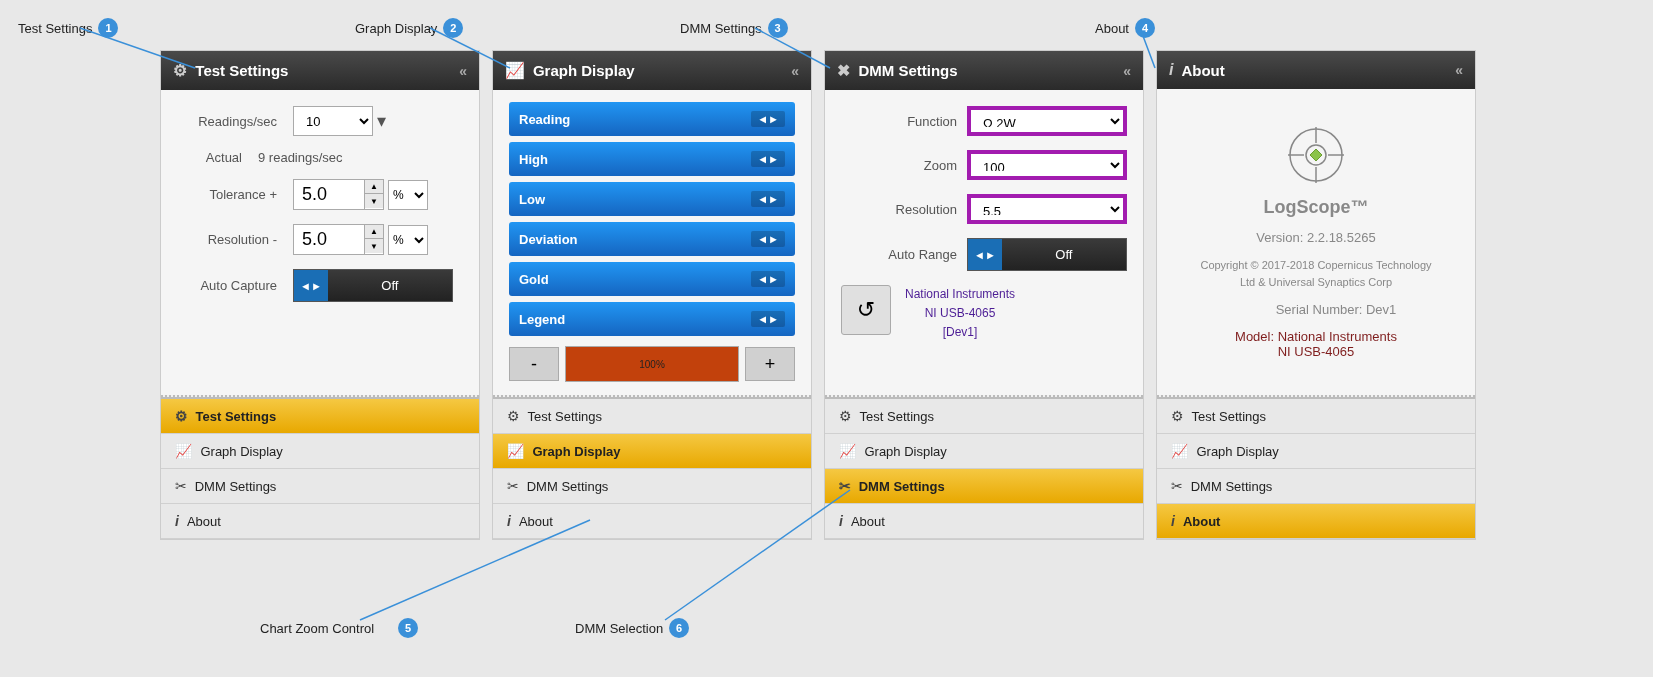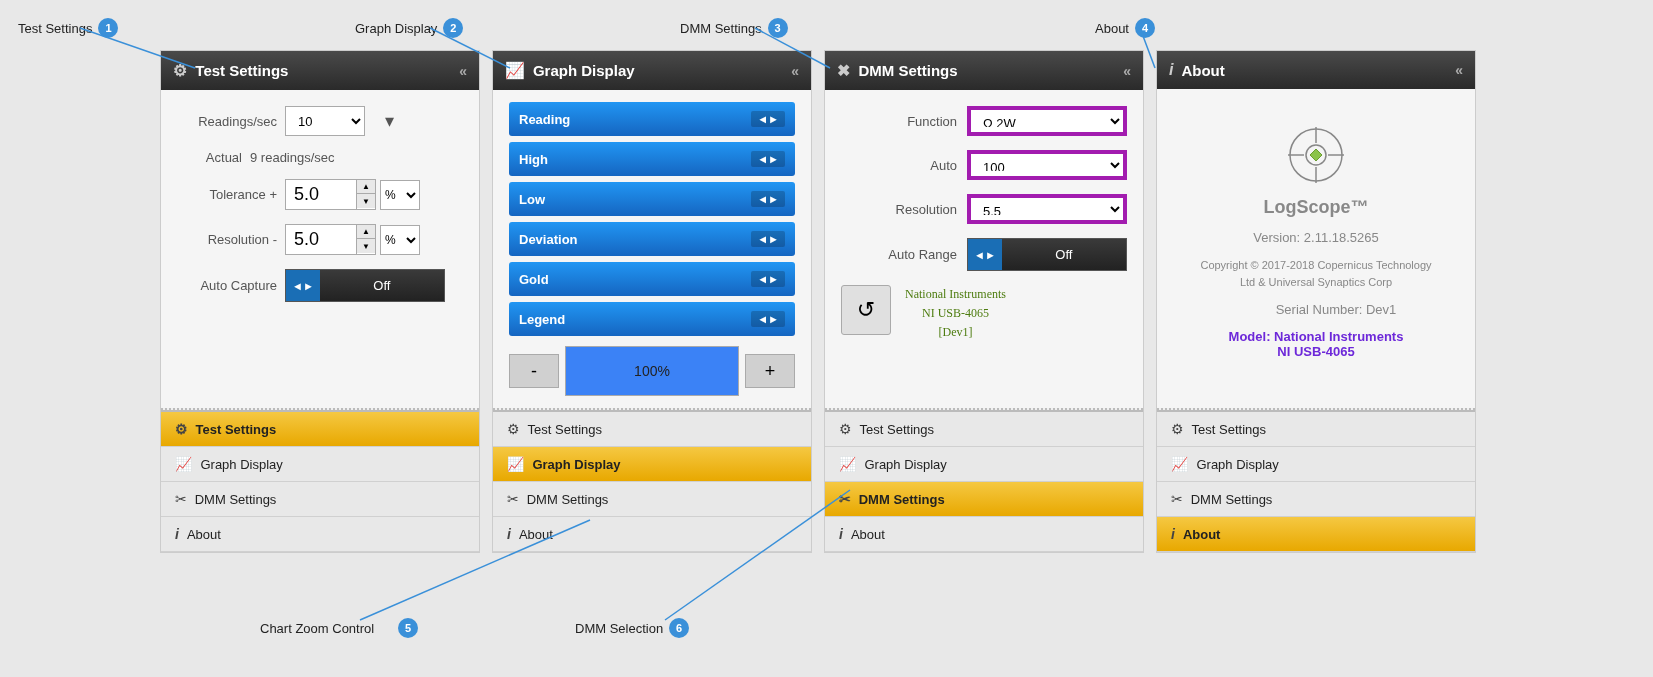--- a/index.html
+++ b/index.html
@@ -89,21 +89,21 @@
     .form-row {
       display: flex;
       align-items: center;
       margin-bottom: 14px;
     }
 
     .form-label {
       color: #555;
       min-width: 100px;
       text-align: right;
-      margin-right: 8px;
+      margin-right: 16px;
       font-size: 13px;
     }
 
     .actual-text {
       color: #555;
       font-size: 13px;
     }
 
     
     .graph-row-btn {
@@ -142,28 +142,28 @@
       width: 50px;
       height: 34px;
       font-size: 18px;
       cursor: pointer;
       display: flex;
       align-items: center;
       justify-content: center;
     }
 
     .zoom-value {
-      background: #3b82f6;
+      background: #c2410c;
       border: 1px solid #aaa;
       flex: 1;
-      height: 50px;
+      height: 36px;
       display: flex;
       align-items: center;
       justify-content: center;
-      font-size: 14px;
+      font-size: 10px;
     }
 
     
     .dmm-form-row {
       display: flex;
       align-items: center;
       margin-bottom: 14px;
       justify-content: flex-end;
     }
 
@@ -203,24 +203,23 @@
       display: flex;
       align-items: center;
       justify-content: center;
       cursor: pointer;
       font-size: 22px;
       border-radius: 3px;
     }
 
     .device-text {
       text-align: center;
-      color: #4d7c0f;
+      color: #4c1d95;
       font-size: 12px;
       line-height: 1.6;
-      font-family: Liberation Serif, serif;
     }
 
     
     .about-content {
       display: flex;
       flex-direction: column;
       align-items: center;
       padding: 20px 10px;
       gap: 12px;
     }
@@ -244,23 +243,22 @@
     }
 
     .about-serial {
       font-size: 13px;
       color: #888;
       margin-left: 40px;
     }
 
     .about-model {
       font-size: 13px;
-      color: #6d28d9;
+      color: #7f1d1d;
       text-align: center;
-      font-weight: bold;
     }
 
     
     .panel-separator {
       border: none;
       border-top: 2px dotted #bbb;
       margin: 8px 0;
     }
 
     .input-spinner-wrapper {
@@ -340,21 +338,21 @@
         <div class="panel-header-left">
           <span class="panel-header-icon">⚙</span>
           <span>Test Settings</span>
         </div>
         <span class="panel-collapse-btn">«</span>
       </div>
       <div class="panel-content">
 
         <div class="form-row">
           <span class="form-label">Readings/sec</span>
-          <div style="display:flex;align-items:center;gap:20px;">
+          <div style="display:flex;align-items:center;gap:4px;">
             <select style="border:1px solid #aaa;background:#fff;padding:4px 8px;font-size:13px;height:30px;width:80px;">
               <option>10</option>
               <option>5</option>
               <option>1</option>
             </select>
             <span style="font-size:18px;color:#555;">▾</span>
           </div>
         </div>
 
         <div class="form-row" style="margin-left:10px;">
@@ -500,21 +498,21 @@
           <span class="dmm-label">Function</span>
           <select class="dmm-select dmm-select-full">
             <option>Ω 2W</option>
             <option>Ω 4W</option>
             <option>DCV</option>
             <option>ACV</option>
           </select>
         </div>
 
         <div class="dmm-form-row">
-          <span class="dmm-label">Auto</span>
+          <span class="dmm-label">Zoom</span>
           <select class="dmm-select dmm-select-full">
             <option>100</option>
             <option>10</option>
             <option>1000</option>
           </select>
         </div>
 
         <div class="dmm-form-row">
           <span class="dmm-label">Resolution</span>
           <select class="dmm-select dmm-select-full">
@@ -575,21 +573,21 @@
             <circle cx="30" cy="30" r="26" fill="none" stroke="#888" stroke-width="1.5"></circle>
             <circle cx="30" cy="30" r="10" fill="none" stroke="#888" stroke-width="1.5"></circle>
             <line x1="30" y1="2" x2="30" y2="18" stroke="#888" stroke-width="1.5"></line>
             <line x1="30" y1="42" x2="30" y2="58" stroke="#888" stroke-width="1.5"></line>
             <line x1="2" y1="30" x2="18" y2="30" stroke="#888" stroke-width="1.5"></line>
             <line x1="42" y1="30" x2="58" y2="30" stroke="#888" stroke-width="1.5"></line>
 
             <polygon points="30,24 36,30 30,36 24,30" fill="#8bc34a" stroke="#6a9e30" stroke-width="1"></polygon>
           </svg>
           <div class="about-title">LogScope™</div>
-          <div class="about-version">Version: 2.11.18.5265</div>
+          <div class="about-version">Version: 2.2.18.5265</div>
           <div class="about-copyright">Copyright © 2017-2018 Copernicus Technology<br>Ltd &amp; Universal Synaptics Corp</div>
           <div class="about-serial">Serial Number: Dev1</div>
           <div class="about-model">Model: National Instruments<br>NI USB-4065</div>
         </div>
       </div>
       <hr class="panel-separator" style="margin:0;">
       <div class="panel-nav">
         <div class="nav-item">
           <span class="nav-icon">⚙</span>
           <span>Test Settings</span>

